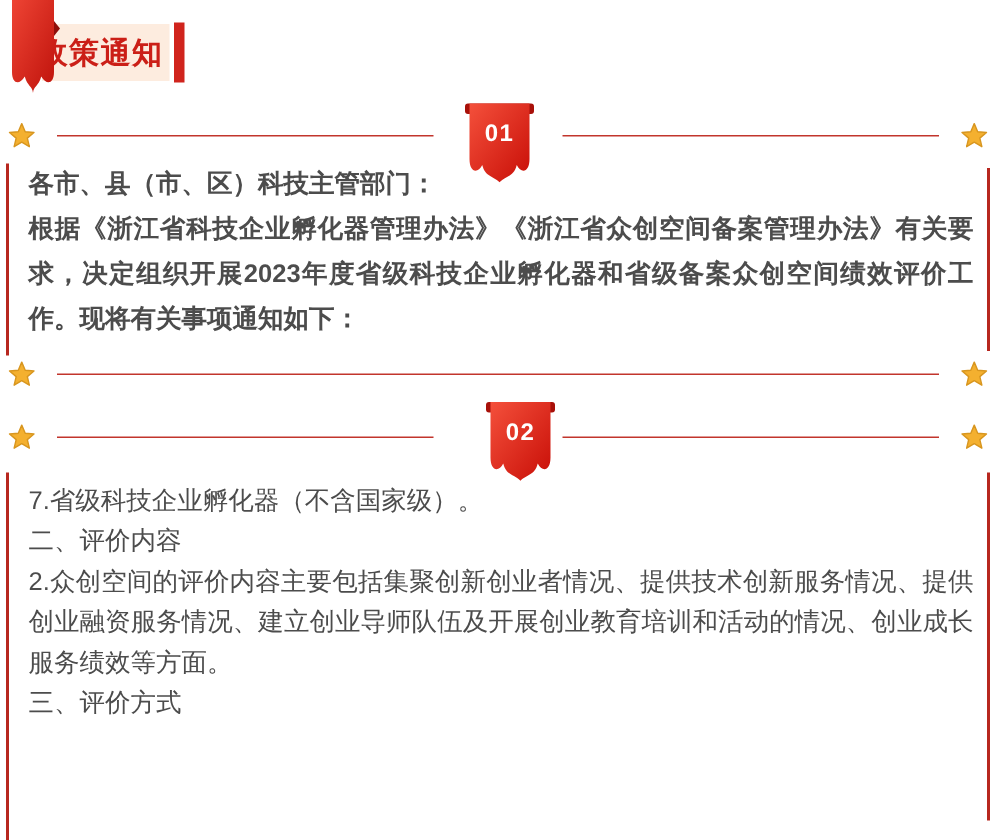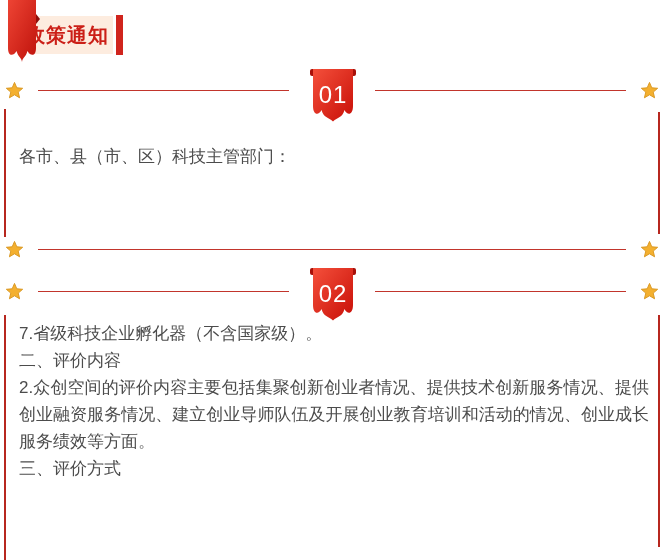--- a/index.html
+++ b/index.html
@@ -30,39 +30,39 @@
   .divider .hline{flex:1;height:0;border-top:1px solid #c2352c;margin:0 14px;}
   .divider .badge-gap{width:58px;}
   .star{width:19px;height:19px;flex:0 0 auto;}
   .divider-01{top:80px;}
   .closing-line{top:239px;}
   .divider-02{top:281px;}
 
   
   .badge{width:46px;height:58px;top:68px;}
   .badge-01{left:310px;top:68px;}
-  .badge-02{left:310px;top:267px;}
+  .badge-02{left:324px;top:267px;}
   .badge .num{
     position:absolute;left:0;top:13px;width:46px;text-align:center;
-    color:#ffffff;font-size:24px;font-weight:normal;letter-spacing:1px;
+    color:#ffffff;font-size:16px;font-weight:bold;letter-spacing:1px;
   }
 
   
   .vline{width:2px;background:#b7271f;}
   .vl-l1{left:4px;top:109px;height:128px;}
   .vl-r1{left:658px;top:112px;height:122px;}
   .vl-l2{left:4px;top:315px;height:245px;}
   .vl-r2{left:658px;top:315px;height:232px;}
 
   
   .text-block{
     left:19px;width:630px;color:#4c4c4c;font-size:17px;text-align:justify;
   }
   .text-block p{margin:0;padding:0;}
-  .block-1{top:142px;line-height:30px;}
+  .block-1{top:108px;line-height:30px;font-weight:bold;}
   .block-2{top:320px;line-height:27px;}
 </style>
 </head>
 <body>
 
 <div class="abs tag-group">
   <div class="tag-bg">
     <span class="tag-label">政策通知</span>
   </div>
   <div class="tag-bar"></div>
@@ -108,20 +108,21 @@
     <path d="M3,1 H43 V38 C43,47 37.5,48 34.5,42 C32.5,50 27.5,49 23,53.5 C18.5,49 13.5,50 11.5,42 C8.5,48 3,47 3,38 Z" fill="url(#bg1)"></path>
   </svg>
   <span class="num">01</span>
 </div>
 
 <div class="abs vline vl-l1"></div>
 <div class="abs vline vl-r1"></div>
 
 <div class="abs text-block block-1">
   <p>各市、县（市、区）科技主管部门：</p>
+  <p>根据《浙江省科技企业孵化器管理办法》《浙江省众创空间备案管理办法》有关要求，决定组织开展2023年度省级科技企业孵化器和省级备案众创空间绩效评价工作。现将有关事项通知如下：</p>
 </div>
 
 <div class="abs divider closing-line">
   <span class="star">
     <svg viewBox="0 0 24 24" width="19" height="19">
         <path d="M12 1.8 L14.9 8.6 L22.3 9.2 L16.7 14 L18.4 21.2 L12 17.4 L5.6 21.2 L7.3 14 L1.7 9.2 L9.1 8.6 Z" fill="#f4b02f" stroke="#d8961f" stroke-width="1.2" stroke-linejoin="round"></path>
       </svg>
   </span>
   <span class="hline"></span>
   <span class="star">

